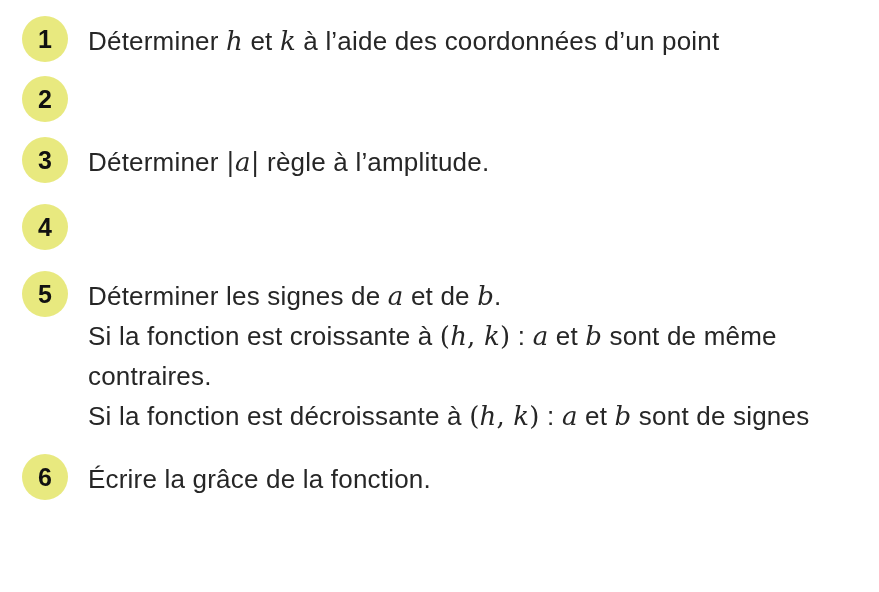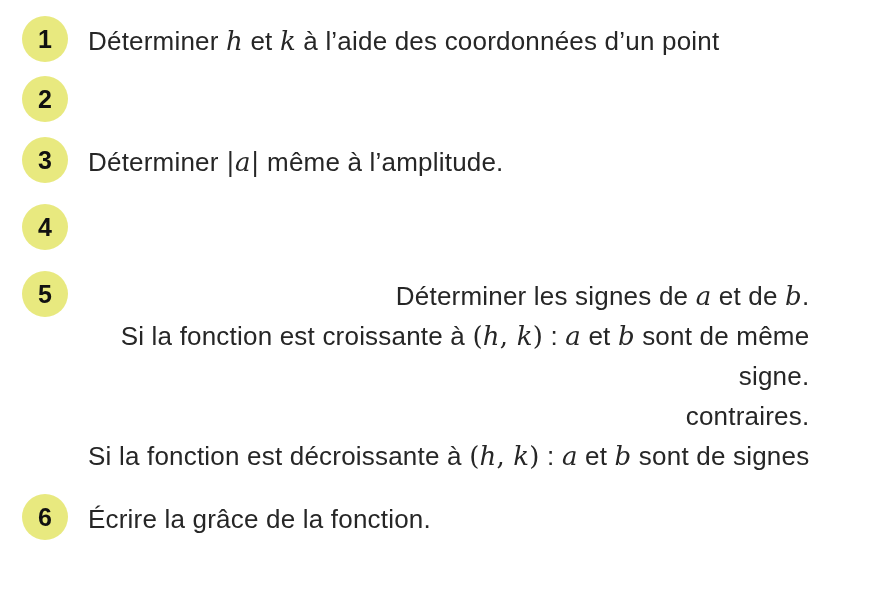--- a/index.html
+++ b/index.html
@@ -40,21 +40,20 @@
     align-items: center;
     justify-content: center;
     font-size: 25px;
     font-weight: 700;
     color: #111111;
   }
   .step-text {
     font-size: 26px;
     line-height: 40px;
     letter-spacing: 0.2px;
-    text-align: right;
   }
   .line { white-space: nowrap; }
   .math {
     font-family: "DejaVu Serif", serif;
     font-style: italic;
   }
   .mup {
     font-family: "DejaVu Serif", serif;
     font-style: normal;
   }
@@ -74,36 +73,35 @@
     <div class="step-row">
       <div class="badge" style="background: rgb(232, 233, 127); color: rgb(17, 17, 17);">
         <span>2</span>
       </div>
     </div>
     <div class="step-row">
       <div class="badge" style="background: rgb(232, 233, 127); color: rgb(17, 17, 17);">
         <span>3</span>
       </div>
       <div class="step-text">
-        <div class="line"><span>Déterminer </span><span class="mup">|</span><span class="math">a</span><span class="mup">|</span><span> même à l’amplitude.</span></div>
+        <div class="line"><span>Déterminer </span><span class="mup">|</span><span class="math">a</span><span class="mup">|</span><span> règle à l’amplitude.</span></div>
       </div>
     </div>
     <div class="step-row">
       <div class="badge" style="background: rgb(232, 233, 127); color: rgb(17, 17, 17);">
         <span>4</span>
       </div>
     </div>
     <div class="step-row">
       <div class="badge" style="background: rgb(232, 233, 127); color: rgb(17, 17, 17);">
         <span>5</span>
       </div>
       <div class="step-text">
         <div class="line"><span>Déterminer les signes de </span><span class="math">a</span><span> et de </span><span class="math">b</span><span>.</span></div>
         <div class="line"><span>Si la fonction est croissante à </span><span class="mup">(</span><span class="math">h</span><span class="mup">, </span><span class="math">k</span><span class="mup">)</span><span> : </span><span class="math">a</span><span> et </span><span class="math">b</span><span> sont de même</span></div>
-        <div class="line"><span>signe.</span></div>
         <div class="line"><span>contraires.</span></div>
         <div class="line"><span>Si la fonction est décroissante à </span><span class="mup">(</span><span class="math">h</span><span class="mup">, </span><span class="math">k</span><span class="mup">)</span><span> : </span><span class="math">a</span><span> et </span><span class="math">b</span><span> sont de signes</span></div>
       </div>
     </div>
     <div class="step-row">
       <div class="badge" style="background: rgb(232, 233, 127); color: rgb(17, 17, 17);">
         <span>6</span>
       </div>
       <div class="step-text">
         <div class="line"><span>Écrire la grâce de la fonction.</span></div>

